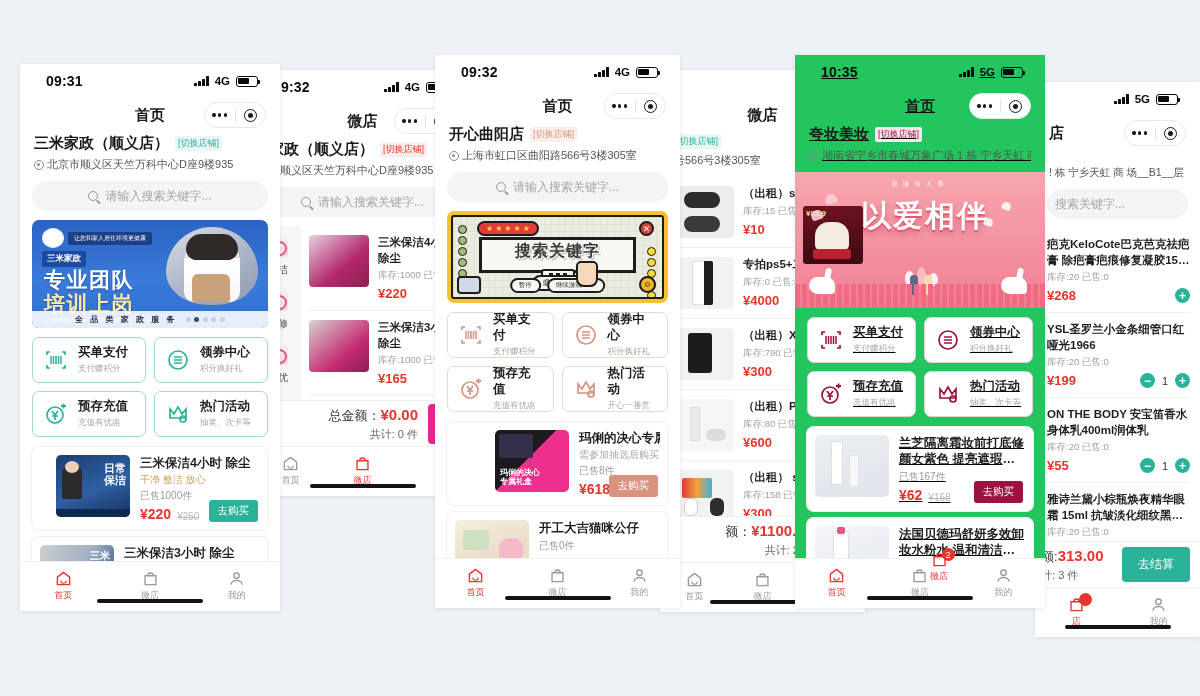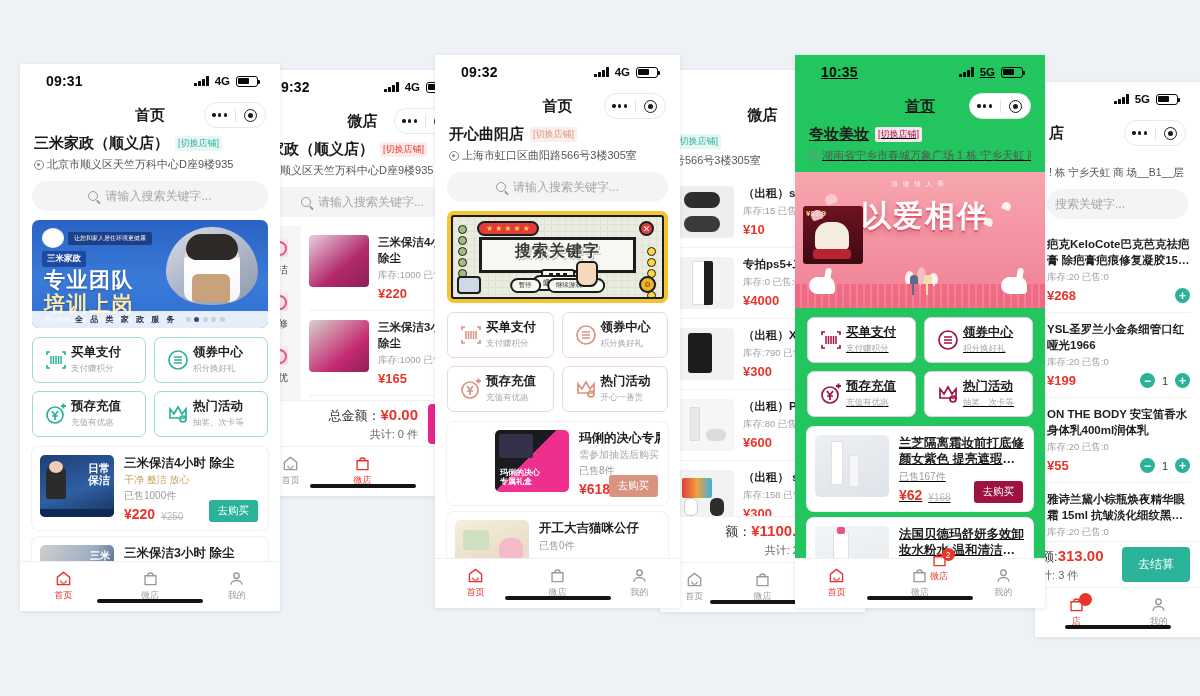--- a/index.html
+++ b/index.html
@@ -184,21 +184,21 @@
   .bn5-kids i:nth-child(2){background:#f2e0a8;}
   .bn5-hearts b{ position:absolute;width:12px;height:10px;background:#fbcdd6;
     border-radius:6px 6px 3px 3px;transform:rotate(-18deg);opacity:.9;}
   .bn5-heartsR b{ position:absolute;width:9px;height:8px;background:#fff;
     border-radius:5px 5px 2px 2px;transform:rotate(20deg);opacity:.85;}
 
   
   .features{ padding:9px 12px 4px 12px; display:grid; grid-template-columns:1fr 1fr;
     gap:8px; }
   .feat{ border:1px solid; border-radius:7px; background:#fff; height:46px;
-    display:flex; align-items:center; gap:2px; padding:0 10px; }
+    display:flex; align-items:center; gap:9px; padding:0 10px; }
   .feat-ico{ width:26px;height:26px;flex:0 0 auto;display:flex;align-items:center;justify-content:center;}
   .feat-txt b{ display:block;font-size:12.5px;font-weight:bold;color:#1f1f1f;line-height:1.25;}
   .feat-txt span{ display:block;font-size:8.5px;color:#a8a8a8;margin-top:2px;}
 
   
   .plist{ padding:6px 12px 0 12px; }
   .pcard{ background:#fff;border-radius:7px;display:flex;gap:10px;padding:8px;
     margin-bottom:7px; box-shadow:0 0 0 1px #f1f1f1;}
   .pthumb{ width:74px;height:62px;flex:0 0 auto;border-radius:5px;overflow:hidden;position:relative;}
   .pinfo{ flex:1; min-width:0; position:relative;}
@@ -386,21 +386,21 @@
           </svg>
         </div>
         <div class="feat-txt">
           <b>热门活动</b>
           <span>抽奖、次卡等</span>
         </div>
       </div>
     </div>
     <div class="plist">
       <div class="pcard">
-        <div class="pthumb" style="background:linear-gradient(160deg,#1d3f75,#2f5fa3 55%,#16325c);">
+        <div class="pthumb" style="background:linear-gradient(160deg,#1d3f75,#2f5fa3 55%,#16325c);margin-left:16px;">
           <div style="position:absolute;left:6px;top:10px;width:20px;height:34px;background:#2b2b2b;border-radius:8px 8px 2px 2px;"></div>
           <div style="position:absolute;left:9px;top:6px;width:14px;height:12px;background:#f0cdb4;border-radius:50%;"></div>
           <div style="position:absolute;right:4px;top:8px;color:#fff;font-size:11px;font-weight:bold;line-height:1.05;">日常<br>保洁</div>
           <div style="position:absolute;left:0;bottom:0;width:100%;height:8px;background:#0f2a52;"></div>
         </div>
         <div class="pinfo">
           <div class="ptitle">三米保洁4小时 除尘</div>
           <div class="psub">干净 整洁 放心</div>
           <div class="psold">已售1000件</div>
           <div class="prow">

